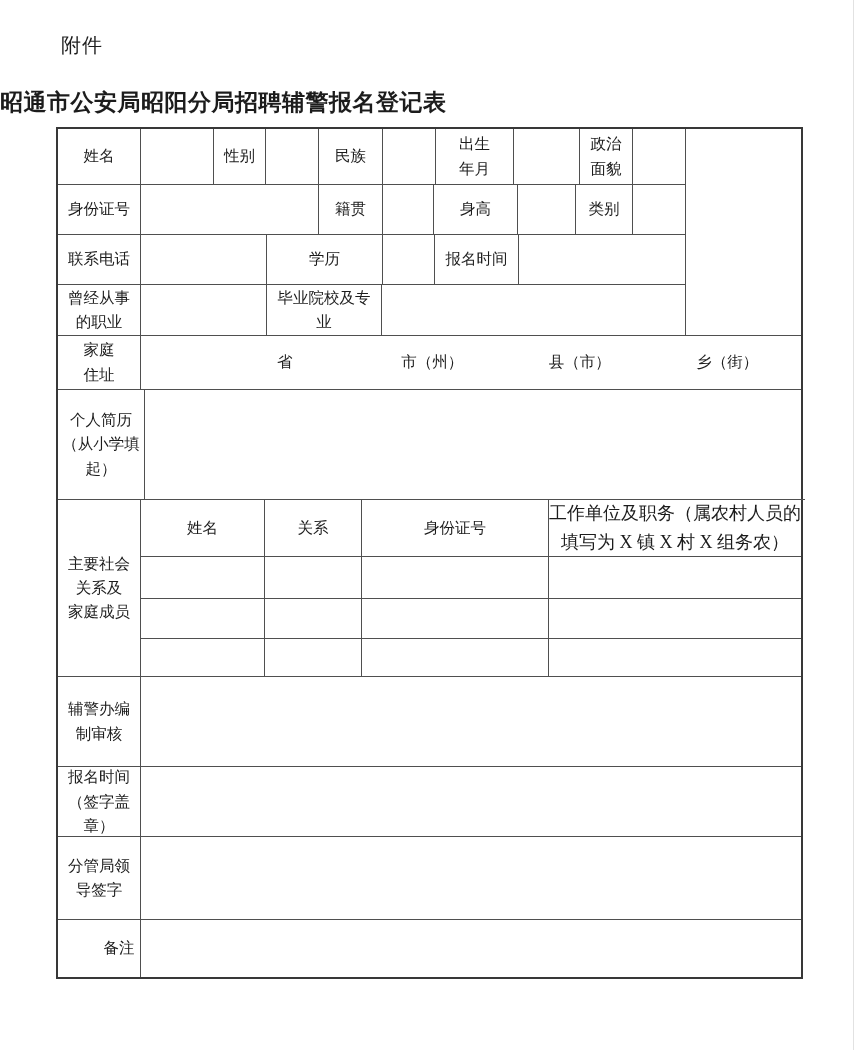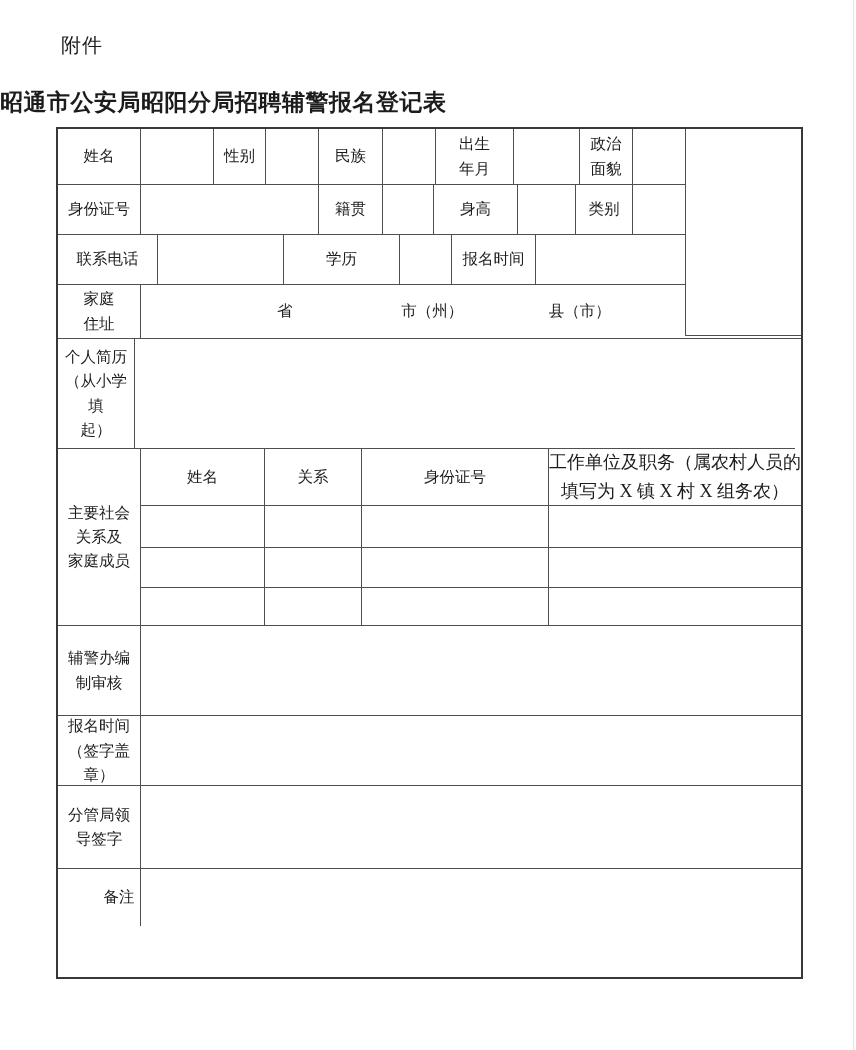--- a/index.html
+++ b/index.html
@@ -101,44 +101,52 @@
     <div class="cell" style="width:178px"></div>
     <div class="cell" style="width:64px">籍贯</div>
     <div class="cell" style="width:51px"></div>
     <div class="cell" style="width:84px">身高</div>
     <div class="cell" style="width:58px"></div>
     <div class="cell" style="width:57px">类别</div>
     <div class="cell noR" style="width:52px"></div>
   </div>
 
   <div class="row" style="height:50px">
-    <div class="cell" style="width:100px">联系电话</div>
+    <div class="cell" style="width:83px">联系电话</div>
     <div class="cell" style="width:126px"></div>
     <div class="cell" style="width:116px">学历</div>
     <div class="cell" style="width:52px"></div>
     <div class="cell" style="width:84px">报名时间</div>
     <div class="cell noR" style="width:166px"></div>
   </div>
 
+  <div class="row" style="height:51px">
+    <div class="cell" style="width:83px">曾经从事
+的职业</div>
+    <div class="cell" style="width:126px"></div>
+    <div class="cell" style="width:115px">毕业院校及专
+业</div>
+    <div class="cell noR" style="width:303px"></div>
+  </div>
 
   <div class="photo"></div>
 
   <div class="row wide" style="height:54px">
     <div class="cell" style="width:83px">家庭
 住址</div>
     <div class="cell noR addr" style="width:660px">
       <span class="seg">省</span>
       <span class="seg">市（州）</span>
       <span class="seg">县（市）</span>
       <span class="seg">乡（街）</span>
     </div>
   </div>
 
   <div class="row wide" style="height:110px">
-    <div class="cell" style="width:77px">个人简历
+    <div class="cell" style="width:87px">个人简历
 （从小学填
 起）</div>
     <div class="cell noR" style="width:660px"></div>
   </div>
 
   <div class="relations">
     <div class="cell rel-label">主要社会
 关系及
 家庭成员</div>
     <div class="rel-right">

